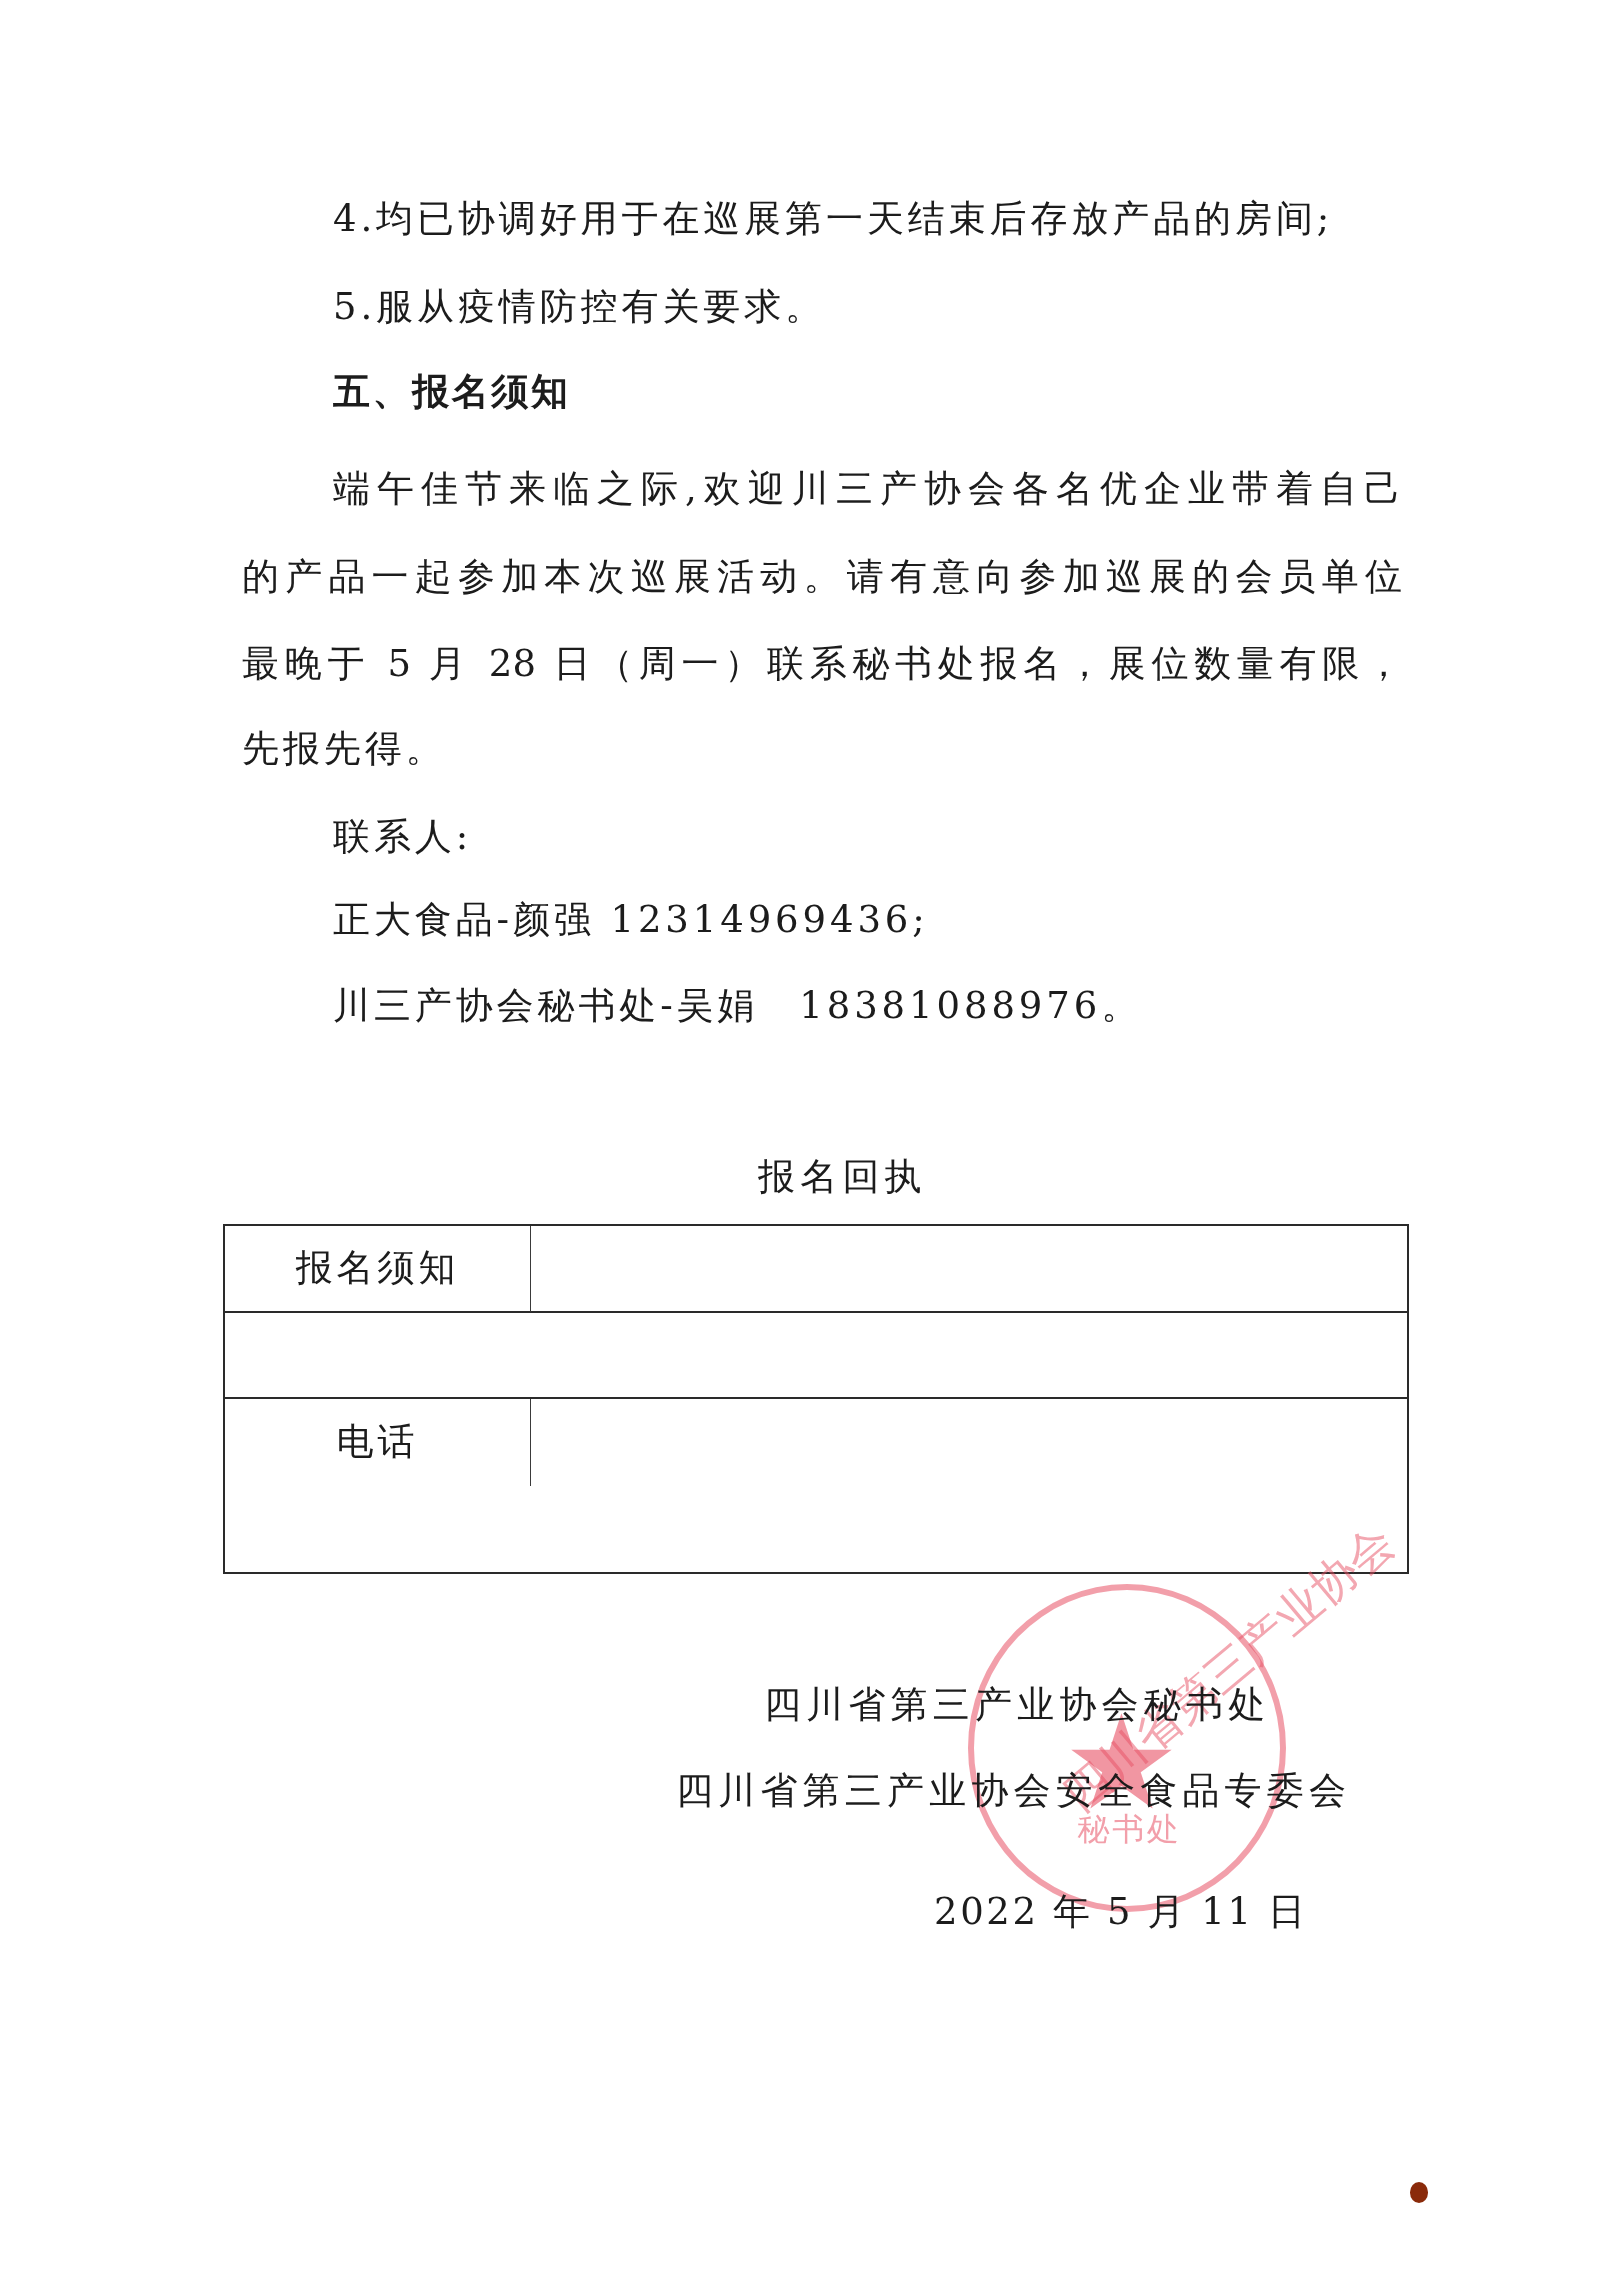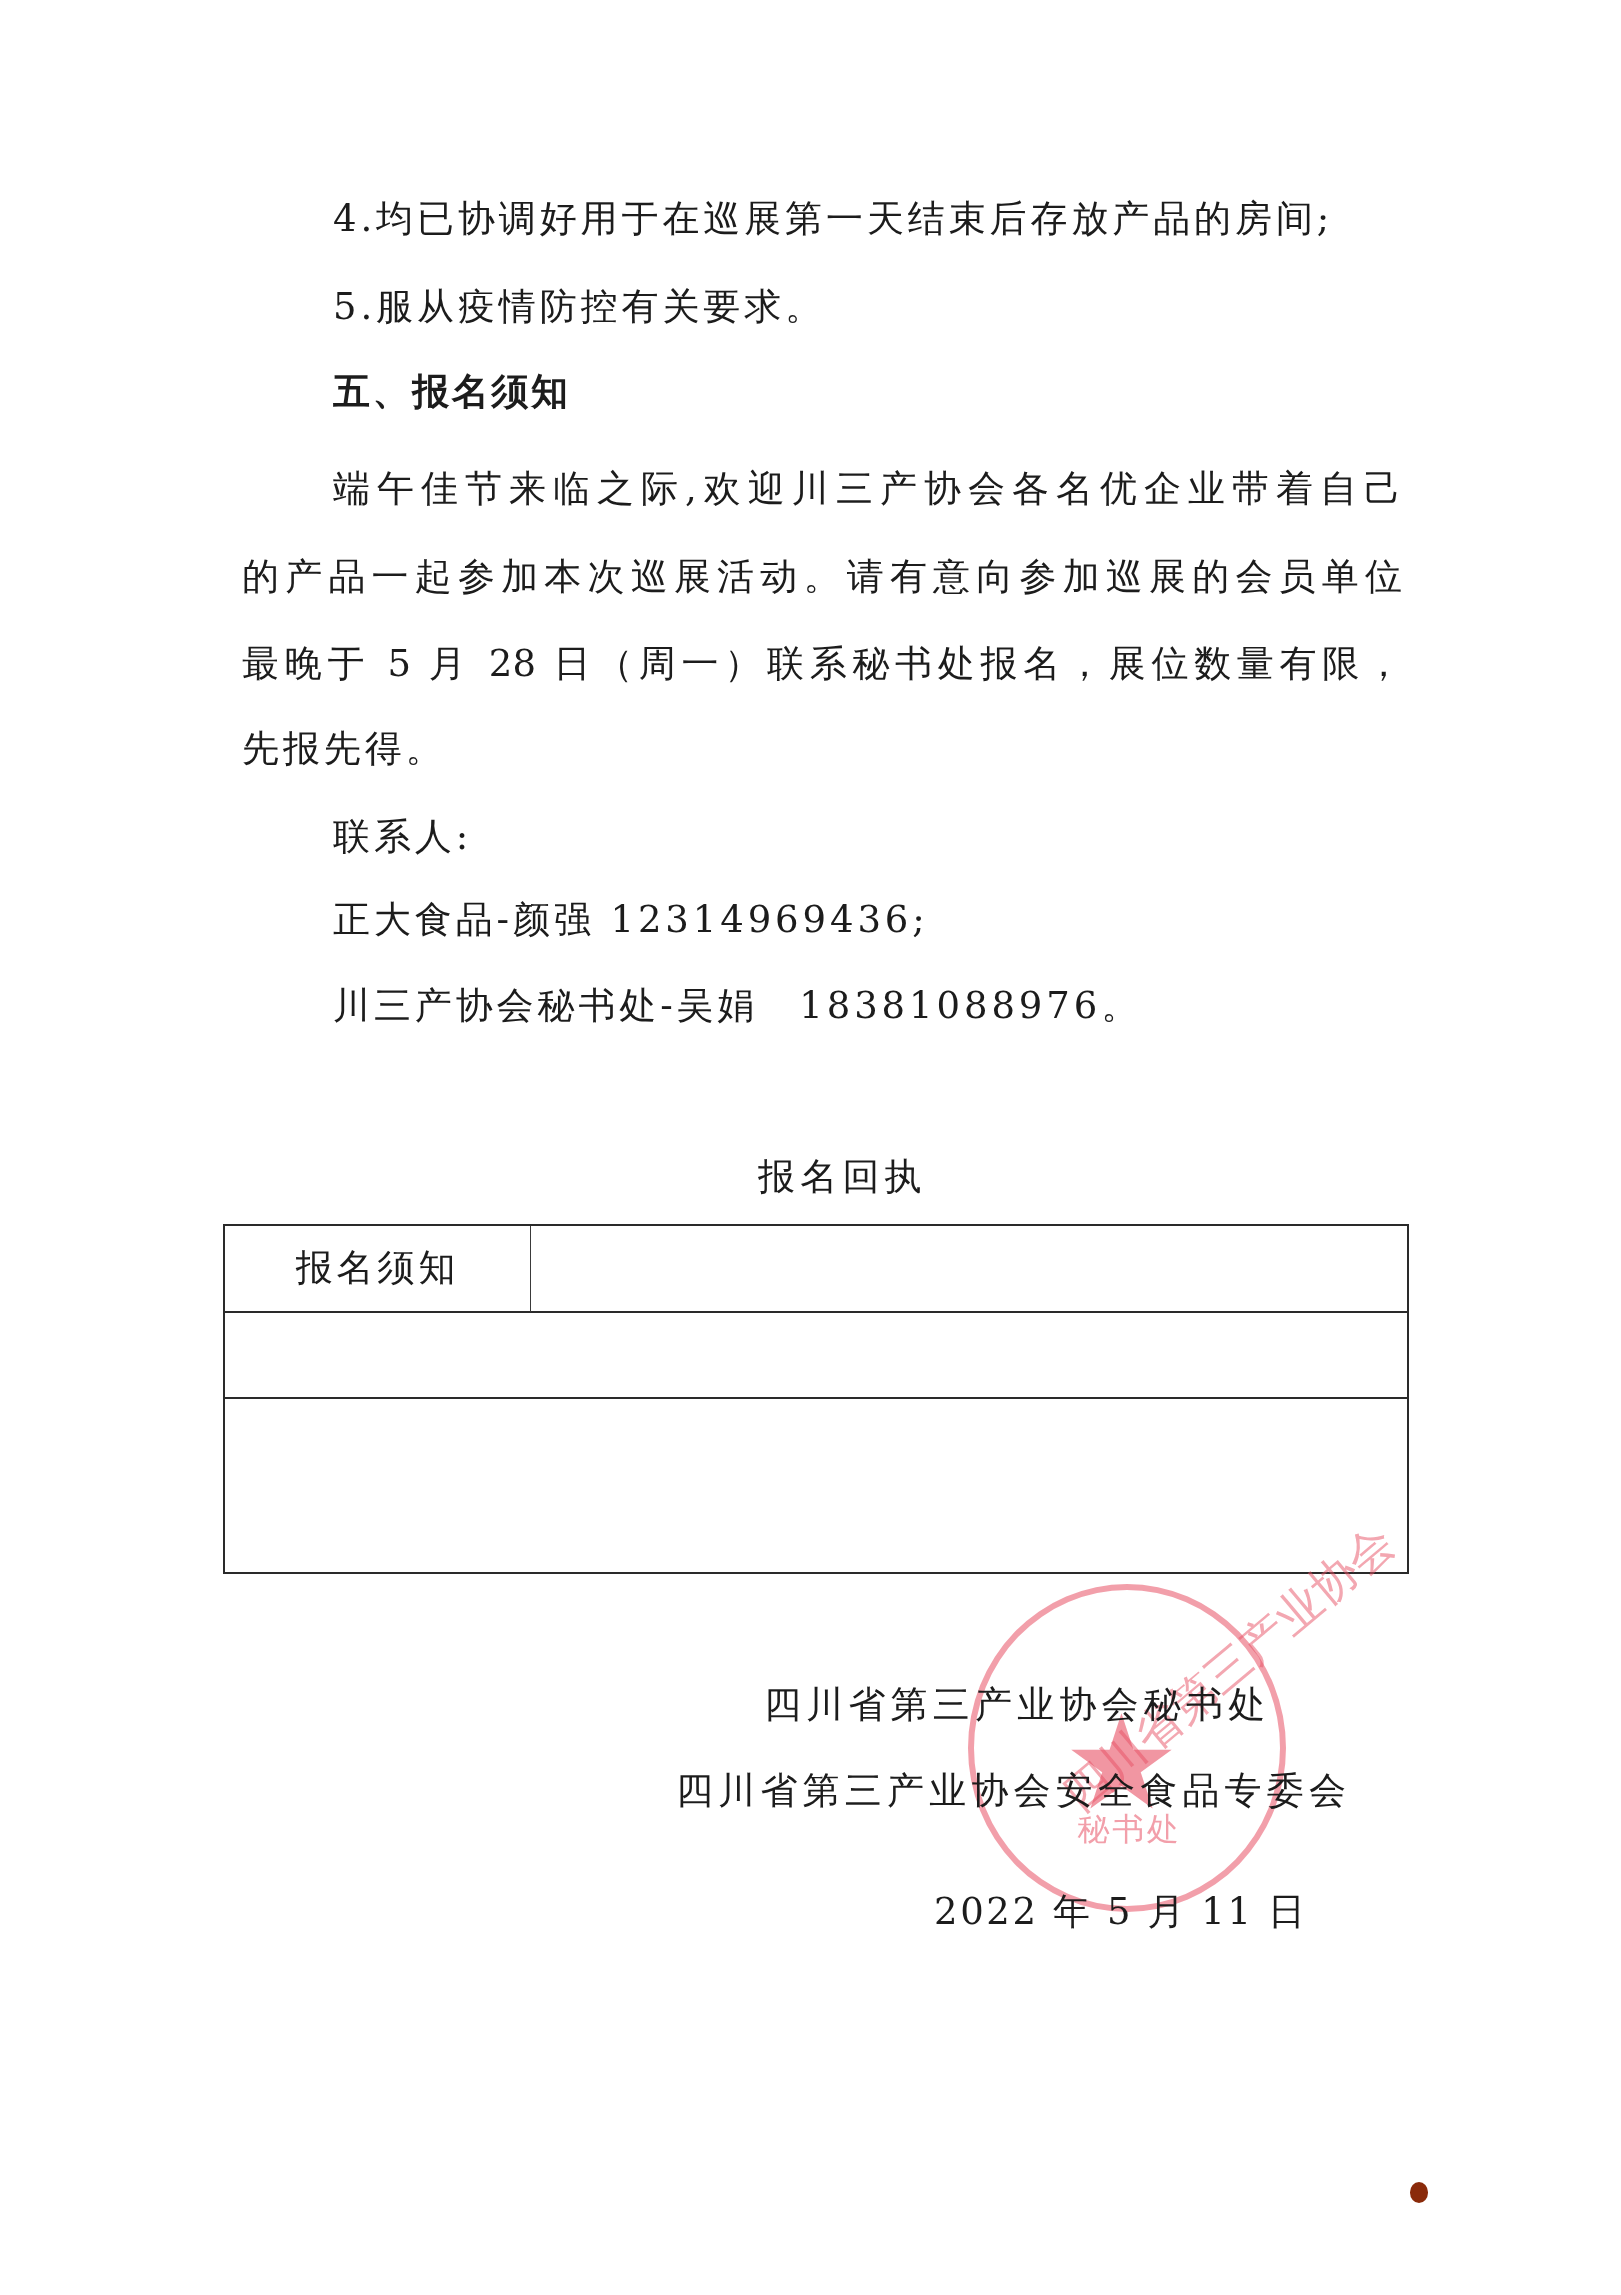--- a/index.html
+++ b/index.html
@@ -72,20 +72,21 @@
 <div class="line" style="left:333px; top:899px;">正大食品-颜强 12314969436;</div>
 <div class="line" style="left:333px; top:985px;">川三产协会秘书处-吴娟　18381088976。</div>
 
 <div class="line" style="left:734px; top:1156px; letter-spacing:5.2px;margin-left:24px;">报名回执</div>
 
 <div class="table">
   <div class="cell label">报名须知</div>
   <div class="cell"></div>
   <div class="cell"></div>
   <div class="cell"></div>
+  <div class="cell label last">电话</div>
   <div class="cell last"></div>
 </div>
 
 <div class="stamp"></div>
 <div class="stamp-star">★</div>
 <div class="stamp-arc" style="left:1022px; top:1638px; transform:rotate(-40deg);">四川省第三产业协会</div>
 <div class="stamp-bottom">秘书处</div>
 
 <div class="sig" style="left:764px; top:1684px;">四川省第三产业协会秘书处</div>
 <div class="sig" style="left:676px; top:1770px;">四川省第三产业协会安全食品专委会</div>

